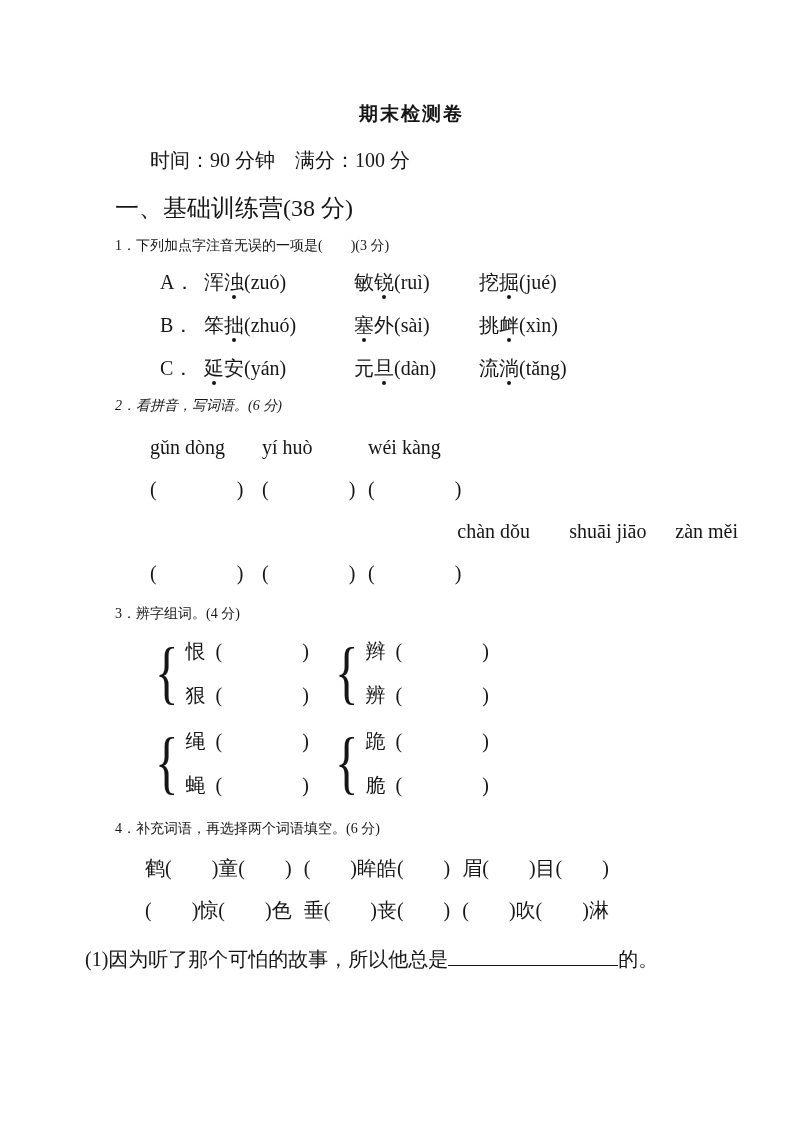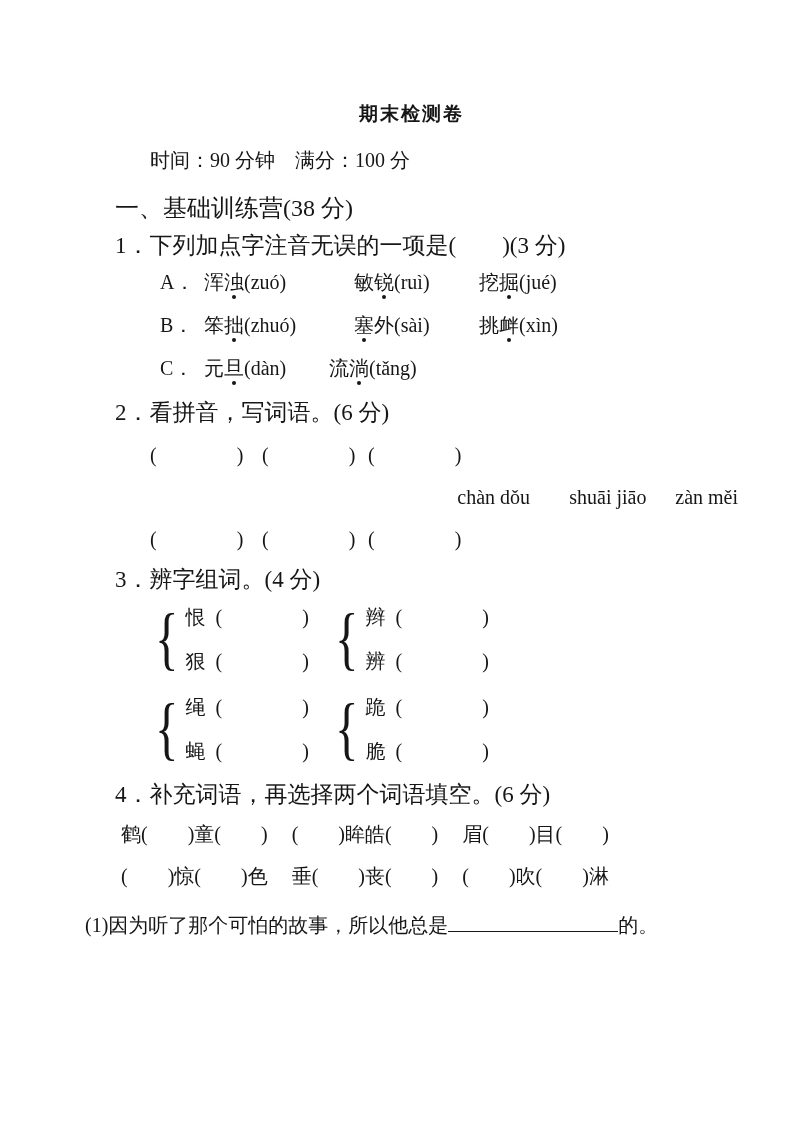--- a/index.html
+++ b/index.html
@@ -16,23 +16,23 @@
     overflow:hidden;
   }
   
   .title-row{text-align:center;height:26px;line-height:26px;}
   .doc-title{font-weight:bold;font-size:19px;letter-spacing:2px;}
   
   .meta{margin:21px 0 0 65px;height:26px;line-height:26px;}
   
   .section{margin:19px 0 0 30px;height:32px;line-height:32px;font-size:24px;}
   
-  .stem{margin-left:30px;height:28px;line-height:28px;font-size:23px;}
+  .stem{margin-left:30px;height:28px;line-height:28px;font-size:14px;}
   .stem.q1{margin-top:8px;}
-  .stem.q2{margin-top:17px;}
+  .stem.q2{margin-top:10px;font-style:italic;}
   .stem.q3{margin-top:13px;}
   .stem.q4{margin-top:15px;}
   
   .opt{display:flex;margin-left:75px;height:28px;line-height:28px;}
   .opt.first{margin-top:8px;}
   .opt{margin-top:15px;}
   .opt.first{margin-top:8px;}
   .opt-label{display:inline-block;width:44px;}
   .w{display:inline-block;}
   .w1{width:150px;}
@@ -59,21 +59,21 @@
   .pair-slot1{width:180px;}
   .pair{display:flex;align-items:center;}
   .brace{
     font-size:70px;line-height:74px;font-weight:300;
     transform:scaleX(0.7);display:inline-block;
     margin-right:2px;
   }
   .pair-lines{display:flex;flex-direction:column;row-gap:14px;}
   .pline{display:flex;height:30px;line-height:30px;column-gap:10px;}
   
-  .crow{display:flex;margin-left:36px;height:26px;line-height:26px;column-gap:24px;}
+  .crow{display:flex;margin-left:60px;height:26px;line-height:26px;column-gap:12px;}
   .crow.c1{margin-top:12px;}
   .crow.c2{margin-top:16px;}
   .crow.c3{margin-top:14px;}
   
   .fill{margin-top:20px;height:30px;line-height:30px;}
   .uline{display:inline-block;width:170px;height:22px;border-bottom:1.5px solid #161616;vertical-align:baseline;}
 </style>
 </head>
 <body>
 
@@ -98,26 +98,32 @@
 
   <div class="opt">
     <span class="opt-label">B．</span>
     <span class="w w1"><span>笨</span><span class="dtd">拙</span><span></span><span>(zhuó)</span></span>
     <span class="w w2"><span></span><span class="dtd">塞</span><span>外</span><span>(sài)</span></span>
     <span class="w"><span>挑</span><span class="dtd">衅</span><span></span><span>(xìn)</span></span>
   </div>
 
   <div class="opt">
     <span class="opt-label">C．</span>
+    <span class="w w1"><span></span><span class="dtd">延</span><span>安</span><span>(yán)</span></span>
     <span class="w w2"><span>元</span><span class="dtd">旦</span><span></span><span>(dàn)</span></span>
     <span class="w"><span>流</span><span class="dtd">淌</span><span></span><span>(tǎng)</span></span>
   </div>
 
   <div class="stem q2">2．看拼音，写词语。(6 分)</div>
 
+  <div class="prow py1">
+    <span class="pc1">gǔn dòng</span>
+    <span class="pc2">yí huò</span>
+    <span class="pc3">wéi kàng</span>
+  </div>
   <div class="prow pr1">
     <span class="pc1">(　　　　)</span>
     <span class="pc2">(　　　　)</span>
     <span class="pc3">(　　　　)</span>
   </div>
   <div class="prow py2">
     <span class="pc1">chàn dǒu</span>
     <span class="pc2">shuāi jiāo</span>
     <span class="pc3">zàn měi</span>
   </div>

